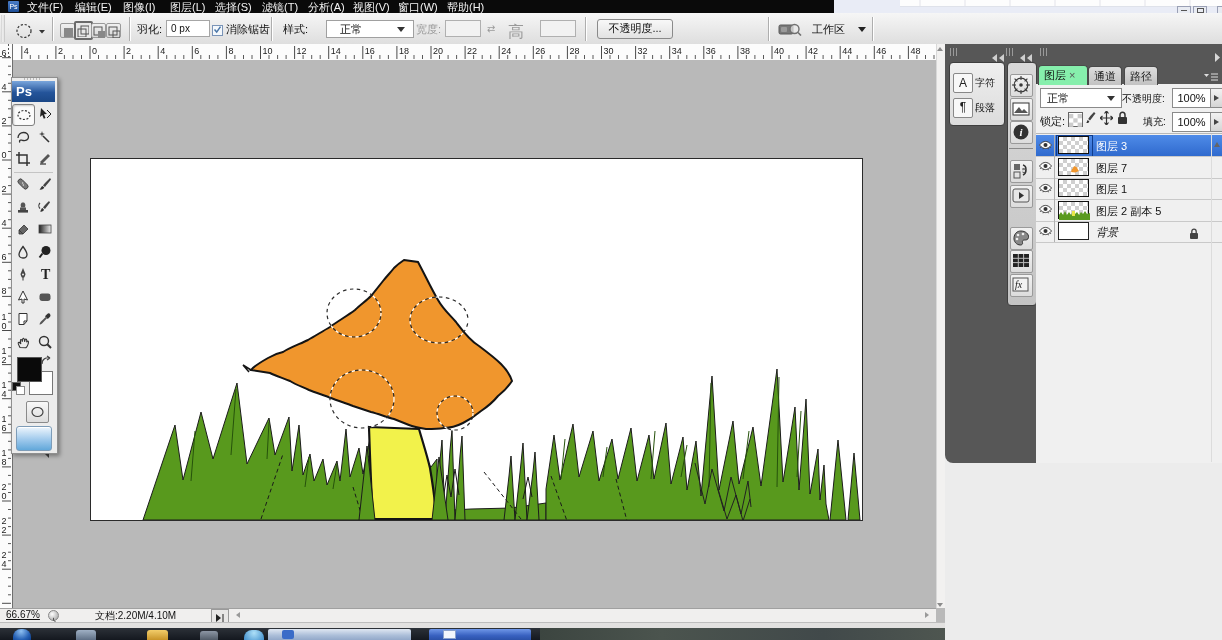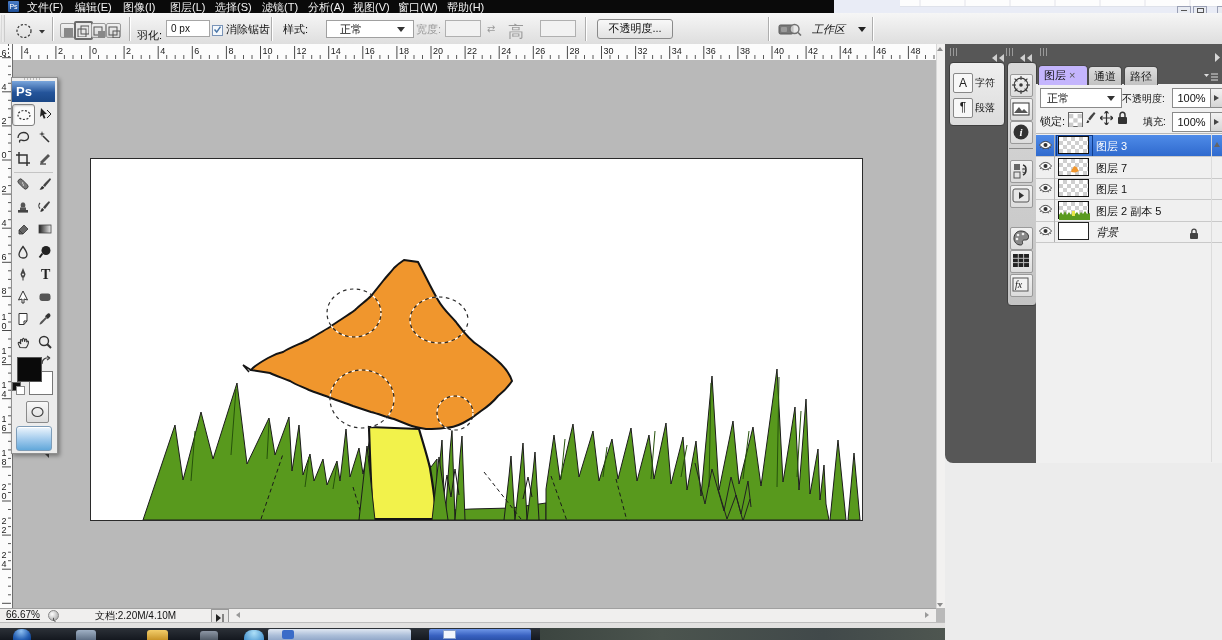--- a/index.html
+++ b/index.html
@@ -58,21 +58,21 @@
         <rect x="5" y="2" width="8" height="8" fill="none" stroke="#555"></rect>
       </svg></div>
     <div class="abs" style="left:91px;top:23px;width:13px;height:13px;background:linear-gradient(#f0f0f0,#d8d8d8);border:1px solid #9a9a9a;border-radius:2px;"><svg width="13" height="13">
         <rect x="2" y="2" width="8" height="8" fill="none" stroke="#555"></rect>
         <rect x="6" y="6" width="7" height="7" fill="#888"></rect>
       </svg></div>
     <div class="abs" style="left:106px;top:23px;width:13px;height:13px;background:linear-gradient(#f0f0f0,#d8d8d8);border:1px solid #9a9a9a;border-radius:2px;"><svg width="13" height="13">
         <rect x="2" y="2" width="8" height="8" fill="none" stroke="#555"></rect>
         <rect x="6" y="6" width="7" height="7" fill="none" stroke="#555"></rect>
       </svg></div>
-    <div class="abs" style="left:137px;top:22px;width:30px;height:13px;font-size:11px;color:#111;margin-top:6px;">羽化:</div>
+    <div class="abs" style="left:137px;top:22px;width:30px;height:13px;font-size:11px;color:#111;">羽化:</div>
     <div class="abs" style="left:166px;top:20px;width:38px;height:15px;background:#fff;border:1px solid #a6a6a6;font-size:10px;color:#111;padding-left:4px;line-height:15px;">0 px</div>
     <div class="abs" style="left:212px;top:25px;width:9px;height:9px;background:#f4f8fc;border:1px solid #7a94b8;">
       <svg width="9" height="9" style="position:absolute;left:0;top:-1px">
         <path d="M1.5,4.5 l2.2,2.6 l3.8,-5.5" fill="none" stroke="#4a76a8" stroke-width="1.5"></path>
       </svg>
     </div>
     <div class="abs" style="left:226px;top:22px;width:55px;height:13px;font-size:11px;color:#111;">消除锯齿</div>
     <div class="abs" style="left:271px;top:17px;width:1px;height:24px;background:#aeaeae;box-shadow:1px 0 0 #fff;"></div>
     <div class="abs" style="left:283px;top:22px;width:30px;height:13px;font-size:11px;color:#111;">样式:</div>
     <div class="abs" style="left:326px;top:20px;width:86px;height:16px;background:#fff;border:1px solid #a0a0a0;font-size:11px;color:#111;line-height:16px;"><span style="padding-left:13px;">正常</span><svg width="10" height="8" style="position:absolute;right:6px;top:5px">
@@ -85,21 +85,21 @@
     <div class="abs" style="left:540px;top:20px;width:34px;height:15px;background:#f2f2f2;border:1px solid #b0b0b0;"></div>
     <div class="abs" style="left:585px;top:17px;width:1px;height:24px;background:#aeaeae;box-shadow:1px 0 0 #fff;"></div>
     <div class="abs" style="left:597px;top:19px;width:74px;height:18px;background:linear-gradient(#f8f8f8,#e2e2e2);border:1px solid #8a8a8a;border-radius:3px;font-size:11px;color:#111;text-align:center;line-height:17px;">不透明度...</div>
     <div class="abs" style="left:768px;top:17px;width:1px;height:24px;background:#aeaeae;box-shadow:1px 0 0 #fff;"></div>
     <svg class="abs" style="left:778px;top:21px" width="24" height="15">
       <rect x="1" y="4" width="14" height="9" rx="1.5" fill="#787878" stroke="#5a5a5a"></rect>
       <rect x="3" y="6" width="6" height="5" rx="1" fill="#9a9a9a"></rect>
       <circle cx="16.5" cy="8" r="4.5" fill="#e8e8e8" fill-opacity="0.7" stroke="#707070" stroke-width="1.4"></circle>
       <line x1="20" y1="11.5" x2="23" y2="14.5" stroke="#707070" stroke-width="1.6"></line>
     </svg>
-    <div class="abs" style="left:812px;top:22px;width:48px;height:13px;font-size:11px;color:#111;font-style:italic;">工作区</div>
+    <div class="abs" style="left:812px;top:22px;width:48px;height:13px;font-size:11px;color:#111;">工作区</div>
     <svg class="abs" style="left:858px;top:26px" width="10" height="8">
       <path d="M0,1 l8,0 l-4,5 z" fill="#222"></path>
     </svg>
     <div class="abs" style="left:872px;top:17px;width:1px;height:24px;background:#aeaeae;box-shadow:1px 0 0 #fff;"></div>
   </div>
 <div class="abs" style="left:12px;top:44px;width:924px;height:16px;background:#fcfcfc;border-bottom:1px solid #6f6f6f;overflow:hidden;">
     <svg width="924" height="16" style="position:absolute;left:0;top:0">
       <line x1="9.8" y1="2" x2="9.8" y2="15" stroke="#4a4a4a" stroke-width="1"></line>
       <line x1="18.3" y1="11" x2="18.3" y2="15" stroke="#5a5a5a" stroke-width="1"></line>
       <line x1="26.8" y1="11" x2="26.8" y2="15" stroke="#5a5a5a" stroke-width="1"></line>
@@ -487,21 +487,21 @@
           <line x1="7.3" y1="3" x2="7.3" y2="16"></line>
           <line x1="12.6" y1="3" x2="12.6" y2="16"></line>
         </g>
       </svg></div>
     <div class="abs" style="left:1010px;top:274px;width:21px;height:21px;background:linear-gradient(#f2f2f2,#dcdcdc);border:1px solid #9a9a9a;border-radius:2px;"><svg width="20" height="20">
         <rect x="2" y="3" width="15" height="13" fill="#f2f2f2" stroke="#555"></rect>
         <text x="4" y="13" font-size="10" font-style="italic" font-family="Liberation Serif" fill="#222">fx</text>
       </svg></div>
     <div class="abs" style="left:1009px;top:148px;width:24px;height:1px;background:#8a8a8a;"></div>
     <div class="abs" style="left:1036px;top:84px;width:186px;height:379px;background:#f0f0f0;"></div>
-    <div class="abs" style="left:1038px;top:65px;width:48px;height:19px;background:#c4b5fd;border:1px solid #4a4a4a;border-bottom:none;border-radius:4px 4px 0 0;font-size:11px;color:#111;line-height:19px;"><span style="padding-left:5px;">图层</span> <span style="color:#555;">×</span></div>
+    <div class="abs" style="left:1038px;top:65px;width:48px;height:19px;background:#86efac;border:1px solid #4a4a4a;border-bottom:none;border-radius:4px 4px 0 0;font-size:11px;color:#111;line-height:19px;"><span style="padding-left:5px;">图层</span> <span style="color:#555;">×</span></div>
     <div class="abs" style="left:1088px;top:66px;width:32px;height:18px;background:linear-gradient(#dedede,#c2c2c2);border:1px solid #4a4a4a;border-bottom:none;border-radius:4px 4px 0 0;font-size:11px;color:#222;line-height:18px;text-align:center;">通道</div>
     <div class="abs" style="left:1124px;top:66px;width:32px;height:18px;background:linear-gradient(#dedede,#c2c2c2);border:1px solid #4a4a4a;border-bottom:none;border-radius:4px 4px 0 0;font-size:11px;color:#222;line-height:18px;text-align:center;">路径</div>
     <div class="abs" style="left:1203px;top:68px;width:16px;height:10px;"><svg width="16" height="10">
         <path d="M1,2 l5,0 l-2.5,3 z" fill="#ddd"></path>
         <g stroke="#ddd">
           <line x1="8" y1="2" x2="15" y2="2"></line>
           <line x1="8" y1="5" x2="15" y2="5"></line>
           <line x1="8" y1="8" x2="15" y2="8"></line>
         </g>
       </svg></div>

